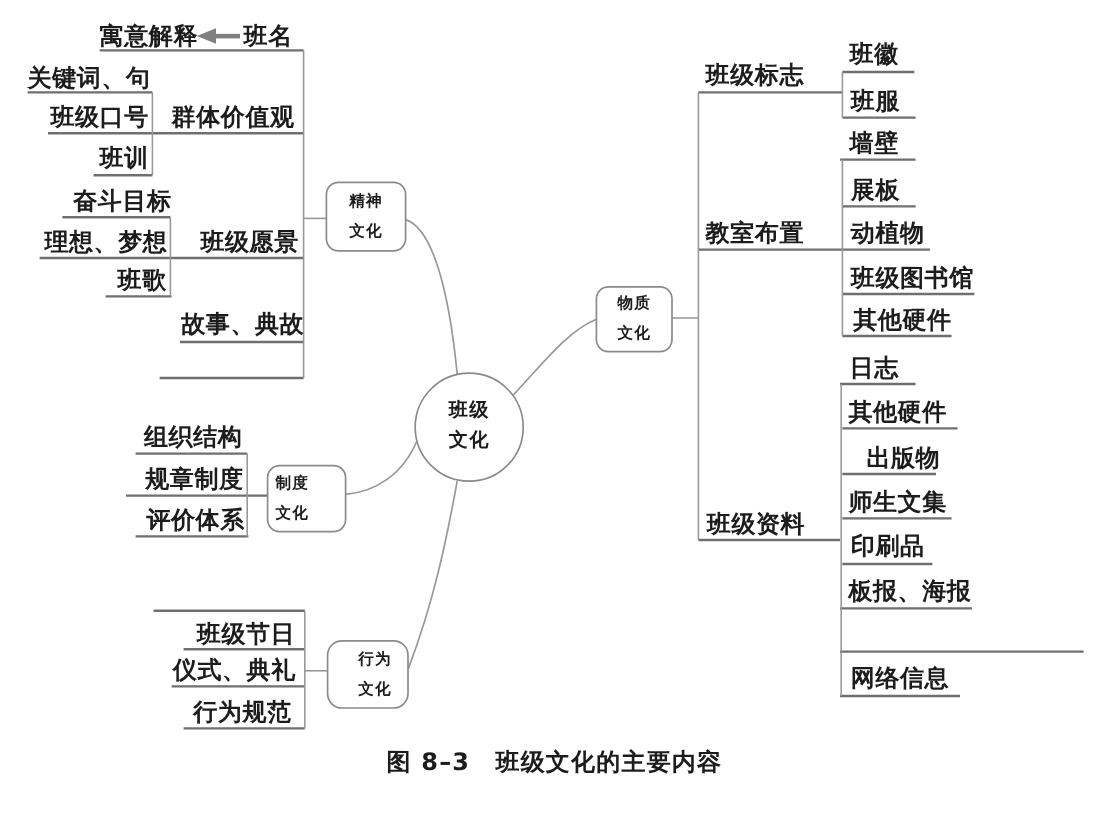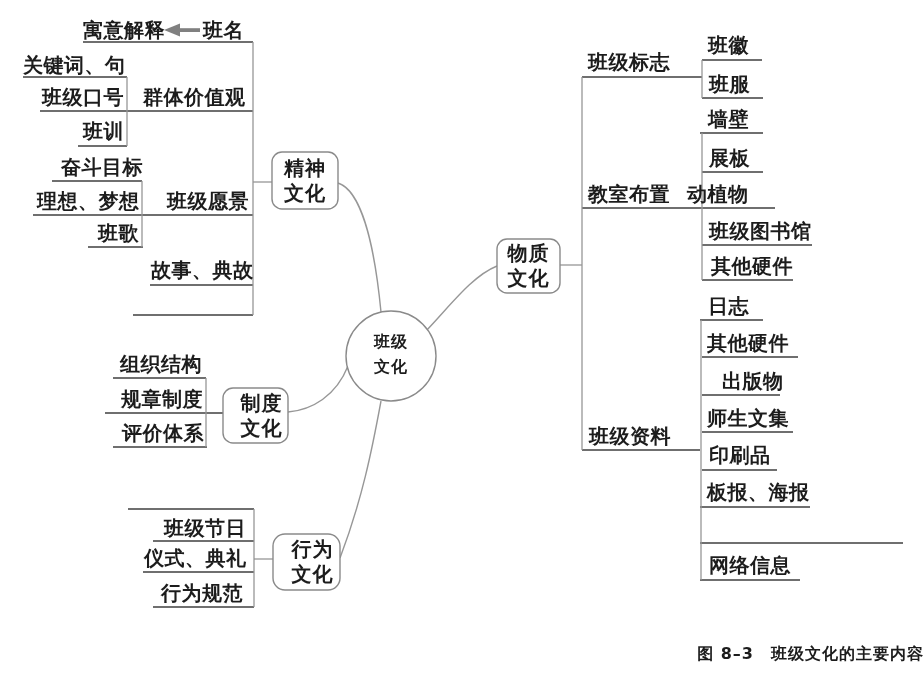--- a/index.html
+++ b/index.html
@@ -8,26 +8,26 @@
     font-family:"DejaVu Sans","Liberation Sans",sans-serif;
     overflow:hidden;
   }
   svg.wires{position:absolute;left:0;top:0;}
   .lbl{
     position:absolute;font-size:20px;font-weight:bold;color:#1c1c1c;
     line-height:22px;white-space:nowrap;letter-spacing:0.5px;
   }
   .nodebox{
     position:absolute;display:flex;flex-direction:column;align-items:center;
-    justify-content:center;font-size:20px;font-weight:bold;color:#1c1c1c;
+    justify-content:center;font-size:13px;font-weight:bold;color:#1c1c1c;
     line-height:25px;letter-spacing:1px;text-align:center;
   }
   .caption{
-    position:absolute;left:0;right:0;top:644px;text-align:right;
-    font-size:16px;font-weight:bold;color:#1c1c1c;letter-spacing:1px;
+    position:absolute;left:0;right:0;top:622px;text-align:center;
+    font-size:20px;font-weight:bold;color:#1c1c1c;letter-spacing:1px;
   }
 </style>
 </head>
 <body>
 
 <div class="stage">
 
   <svg class="wires" width="924" height="686" viewBox="0 0 924 686">
 
     <g stroke="#6f6f6f" stroke-width="2">
@@ -135,41 +135,41 @@
   <div class="lbl" style="left:164px;top:517px">班级节日</div>
   <div class="lbl" style="left:144px;top:547px">仪式、典礼</div>
   <div class="lbl" style="left:161px;top:582px">行为规范</div>
 
   <div class="lbl" style="left:588px;top:51px">班级标志</div>
   <div class="lbl" style="left:708px;top:34px">班徽</div>
   <div class="lbl" style="left:709px;top:73px">班服</div>
   <div class="lbl" style="left:588px;top:183px">教室布置</div>
   <div class="lbl" style="left:708px;top:108px">墙壁</div>
   <div class="lbl" style="left:709px;top:147px">展板</div>
-  <div class="lbl" style="left:687px;top:183px">动植物</div>
+  <div class="lbl" style="left:709px;top:183px">动植物</div>
   <div class="lbl" style="left:709px;top:220px">班级图书馆</div>
   <div class="lbl" style="left:711px;top:255px">其他硬件</div>
   <div class="lbl" style="left:589px;top:425px">班级资料</div>
   <div class="lbl" style="left:708px;top:295px">日志</div>
   <div class="lbl" style="left:707px;top:332px">其他硬件</div>
   <div class="lbl" style="left:722px;top:370px">出版物</div>
   <div class="lbl" style="left:707px;top:407px">师生文集</div>
   <div class="lbl" style="left:709px;top:444px">印刷品</div>
   <div class="lbl" style="left:707px;top:481px">板报、海报</div>
   <div class="lbl" style="left:709px;top:554px">网络信息</div>
 
   <div class="nodebox" style="left:345px;top:328px;width:92px;height:52px;font-size:16px">
     <span>班级</span>
     <span>文化</span>
   </div>
   <div class="nodebox" style="left:272px;top:152px;width:66px;height:57px">
     <span>精神</span>
     <span>文化</span>
   </div>
-  <div class="nodebox" style="left:229px;top:388px;width:65px;height:55px">
+  <div class="nodebox" style="left:211px;top:388px;width:65px;height:55px">
     <span>制度</span>
     <span>文化</span>
   </div>
   <div class="nodebox" style="left:273px;top:534px;width:79px;height:56px">
     <span>行为</span>
     <span>文化</span>
   </div>
   <div class="nodebox" style="left:497px;top:239px;width:63px;height:54px">
     <span>物质</span>
     <span>文化</span>

